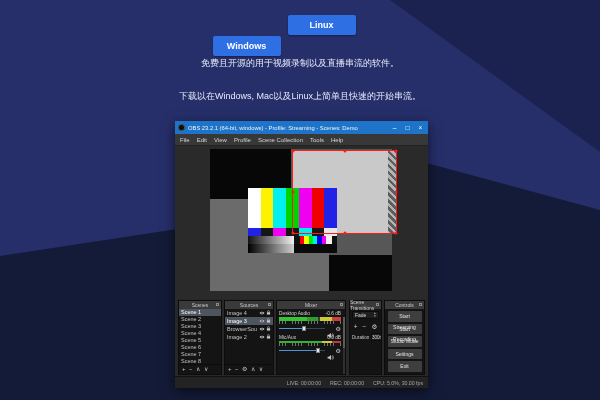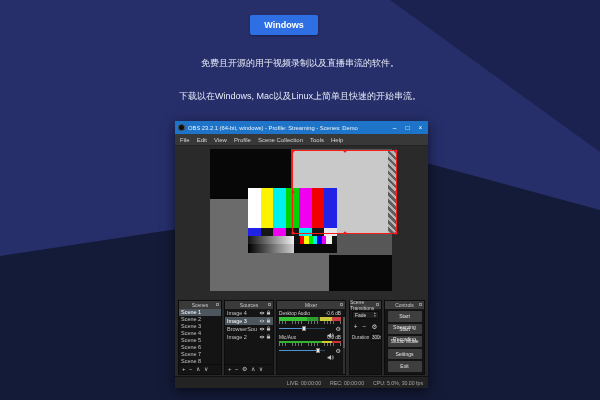--- a/index.html
+++ b/index.html
@@ -120,21 +120,22 @@
                gap:9px; padding-right:5px; box-sizing:border-box; color:#a6a6a6; font-size:5.2px; }
 </style>
 </head>
 <body>
 
 <div class="stage">
   <div class="facet facet-topright"></div>
   <div class="facet facet-bottom"></div>
 
   <div class="hero-row">
-      <div class="hero-btn" style="background: rgb(46, 111, 228);">Windows</div>
+      <div class="hero-btn" style="background: rgb(46, 111, 228); margin-top: 21px;">Windows</div>
+      <div class="hero-btn" style="background: rgb(46, 111, 228);">Linux</div>
     </div>
   <div class="tagline tagline-2">下载以在Windows, Mac以及Linux上简单且快速的开始串流。</div>
   <div class="tagline tagline-1">免费且开源的用于视频录制以及直播串流的软件。</div>
 
   <div class="obs">
     <div class="titlebar" id="titlebar" style="background: rgb(29, 116, 200);">
       <div class="obs-logo"></div>
       <div class="title-text">OBS 23.2.1 (64-bit, windows) - Profile: Streaming - Scenes: Demo</div>
       <div class="winbtn">–</div>
       <div class="winbtn">□</div>

